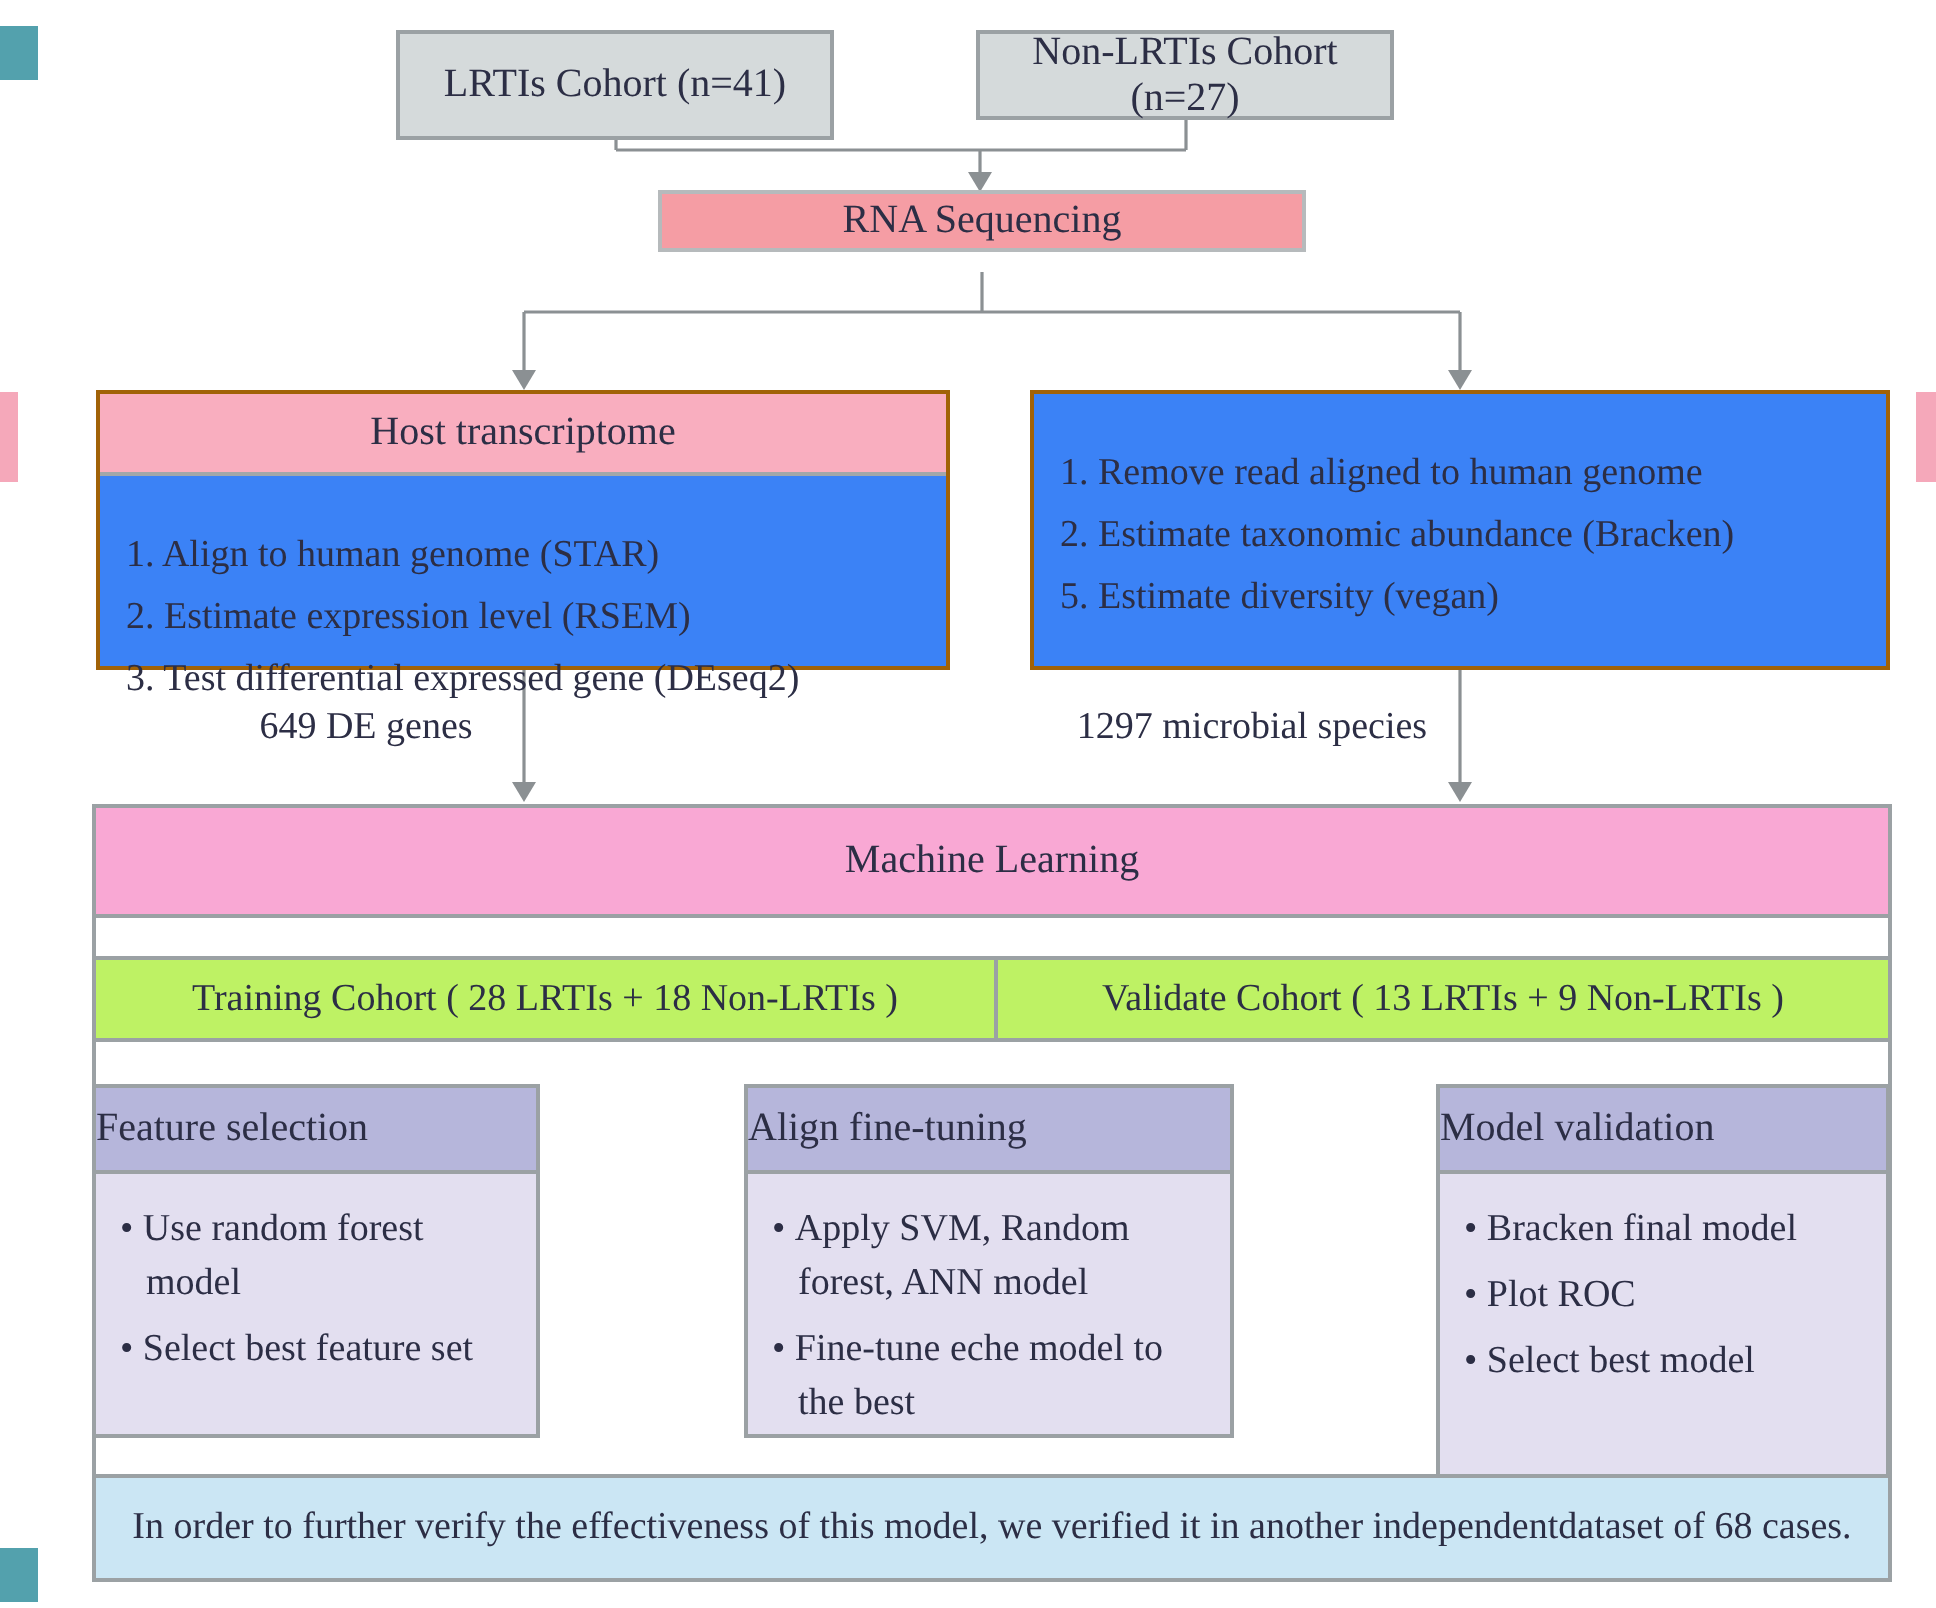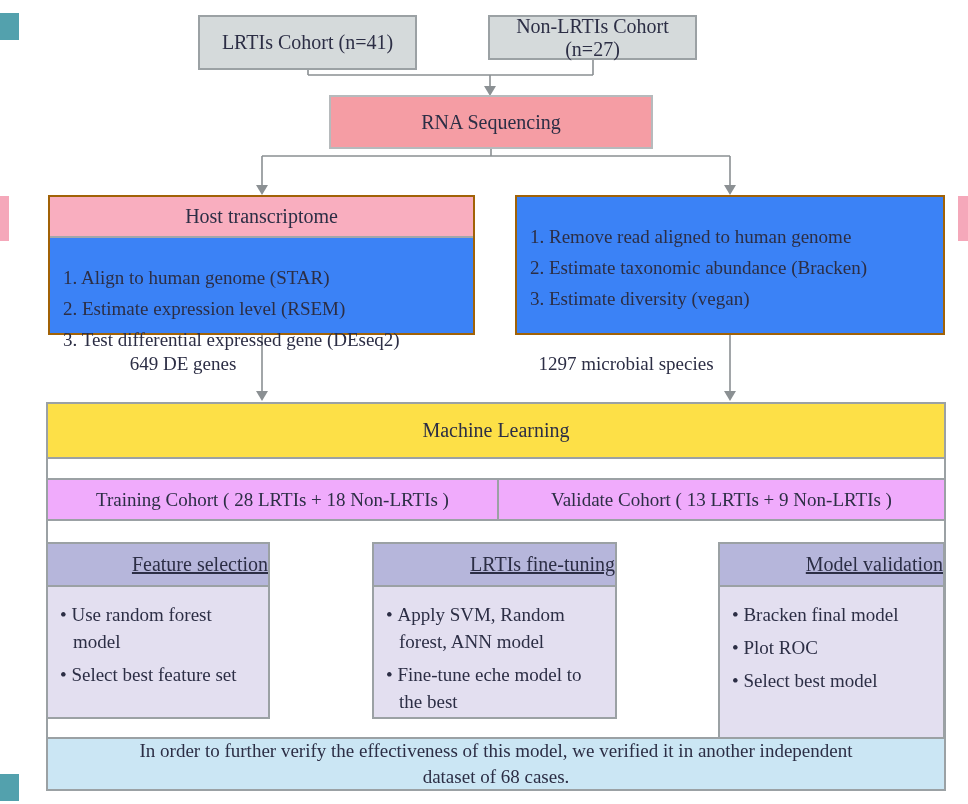--- a/index.html
+++ b/index.html
@@ -9,30 +9,30 @@
   svg.connectors{position:absolute;left:0;top:0;width:968px;height:804px;pointer-events:none;}
   .box{display:flex;align-items:center;justify-content:center;text-align:center;}
   .gray-box{background:#d5dadb;border:2px solid #9ba1a4;font-size:20px;}
   .rna-box{background:#f59da4;border:2px solid #b6babc;font-size:20px;}
   .panel{border:2px solid #a16207;background:#3b82f6;}
   .panel-header{background:#f9aebf;border-bottom:2px solid #a2a7aa;height:39px;line-height:39px;
                 text-align:center;font-size:20px;}
   .panel-body{padding:24px 10px 0 13px;font-size:19px;line-height:31px;}
   .out-label{font-size:19px;text-align:center;}
   .ml-container{border:2px solid #9ba1a4;background:#ffffff;}
-  .ml-header{background:#fde047;border:2px solid #9ba1a4;font-size:20px;}
-  .cohort-box{background:#f0abfc;border:2px solid #9ba1a4;font-size:19px;}
+  .ml-header{background:#f9a8d4;border:2px solid #9ba1a4;font-size:20px;}
+  .cohort-box{background:#bef264;border:2px solid #9ba1a4;font-size:19px;}
   .step{border:2px solid #9ba1a4;background:#e3dff0;}
   .step-header{background:#b6b6db;border-bottom:2px solid #9ba1a4;height:41px;line-height:41px;
-               text-align:right;font-size:20px;text-decoration:underline;}
+               text-align:left;font-size:20px;}
   .step-body{padding:14px 6px 0 12px;font-size:19px;line-height:27px;}
   .bullet{padding-left:13px;text-indent:-13px;margin-bottom:6px;}
   .bullet::before{content:"\2022\00a0";}
   .note-box{background:#cbe6f4;border:2px solid #9ba1a4;font-size:19px;line-height:26px;
-            display:flex;flex-direction:column;align-items:center;justify-content:center;text-align:center;}
+            display:flex;flex-direction:row;align-items:center;justify-content:center;text-align:center;}
   .edge-teal{background:#53a1ad;}
   .edge-pink{background:#f5a8ba;}
 </style>
 </head>
 <body>
 
 <div class="page">
 
   <svg class="connectors">
     <g stroke="#8b9093" stroke-width="1.6" fill="none">
@@ -59,38 +59,38 @@
   <div class="abs edge-pink" style="left:0;top:196px;width:9px;height:45px;"></div>
   <div class="abs edge-pink" style="left:958px;top:196px;width:10px;height:45px;"></div>
 
   <div class="abs box gray-box" style="left:198px;top:15px;width:219px;height:55px;">
     <span>LRTIs Cohort (n=41)</span>
   </div>
   <div class="abs box gray-box" style="left:488px;top:15px;width:209px;height:45px;">
     <span>Non-LRTIs Cohort (n=27)</span>
   </div>
 
-  <div class="abs box rna-box" style="left:329px;top:95px;width:324px;height:54px;">
+  <div class="abs box rna-box" style="left:329px;top:95px;width:324px;height:31px;">
     <span>RNA Sequencing</span>
   </div>
 
   <div class="abs panel" style="left:48px;top:195px;width:427px;height:140px;">
     <div class="panel-header">Host transcriptome</div>
     <div class="panel-body">
       <div>1. Align to human genome (STAR)</div>
       <div>2. Estimate expression level (RSEM)</div>
       <div>3. Test differential expressed gene (DEseq2)</div>
     </div>
   </div>
 
   <div class="abs panel" style="left:515px;top:195px;width:430px;height:140px;">
     <div class="panel-body">
       <div>1. Remove read aligned to human genome</div>
       <div>2. Estimate taxonomic abundance (Bracken)</div>
-      <div>3. Estimate diversity (vegan)</div>
+      <div>5. Estimate diversity (vegan)</div>
     </div>
   </div>
 
   <div class="abs out-label" style="left:83px;top:353px;width:200px;">649 DE genes</div>
   <div class="abs out-label" style="left:516px;top:353px;width:220px;">1297 microbial species</div>
 
   <div class="abs ml-container" style="left:46px;top:402px;width:900px;height:389px;"></div>
 
   <div class="abs box ml-header" style="left:46px;top:402px;width:900px;height:57px;">
     <span>Machine Learning</span>
@@ -105,21 +105,21 @@
 
   <div class="abs step" style="left:46px;top:542px;width:224px;height:177px;">
     <div class="step-header">Feature selection</div>
     <div class="step-body">
       <div class="bullet">Use random forest model</div>
       <div class="bullet">Select best feature set</div>
     </div>
   </div>
 
   <div class="abs step" style="left:372px;top:542px;width:245px;height:177px;">
-    <div class="step-header">LRTIs fine-tuning</div>
+    <div class="step-header">Align fine-tuning</div>
     <div class="step-body">
       <div class="bullet">Apply SVM, Random forest, ANN model</div>
       <div class="bullet">Fine-tune eche model to the best</div>
     </div>
   </div>
 
   <div class="abs step" style="left:718px;top:542px;width:227px;height:228px;">
     <div class="step-header">Model validation</div>
     <div class="step-body">
       <div class="bullet">Bracken final model</div>

